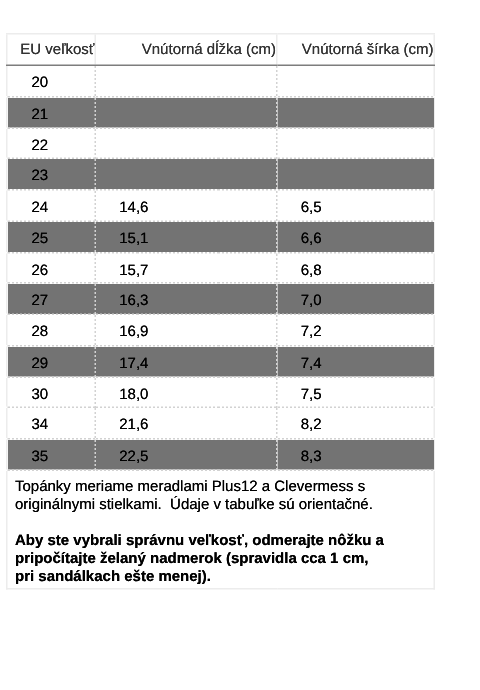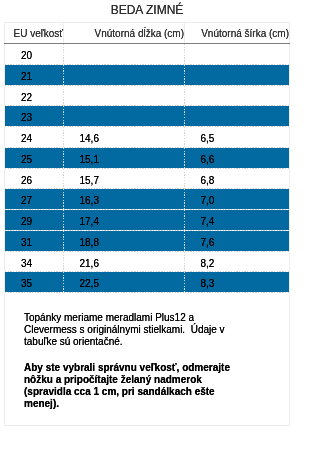--- a/index.html
+++ b/index.html
@@ -26,34 +26,33 @@
 
   .tbl tbody td{font-size:10px;color:#000000;text-shadow:0 0 0.3px #000;box-sizing:border-box;
        height:20.75px;line-height:15.75px;
        padding:4px 0 0 16px;text-align:left;vertical-align:middle;
        border-bottom:1px solid transparent;position:relative;
        background-clip:padding-box;}
   .tbl tbody td::after{content:"";position:absolute;left:0;right:0;bottom:-1px;height:1px;
        background:repeating-linear-gradient(to right,#d2d2d2 0 1.35px,rgba(255,255,255,0) 1.35px 2.7px);}
   .tbl tbody td.sep::before{content:"";position:absolute;left:-1px;top:0;bottom:-1px;width:1px;
        background:repeating-linear-gradient(to bottom,#d2d2d2 0 1.35px,rgba(255,255,255,0) 1.35px 2.7px);}
-  .tbl tbody tr.alt td{background:#0369a1;}
+  .tbl tbody tr.alt td{background:#737373;}
 
   .tbl td.notes::after{display:none;}
   .tbl td.notes{text-align:left;border-bottom:none;height:auto;
        padding:5px 30px 1px 5px;line-height:12px;font-size:10px;color:#000000;text-shadow:0 0 0.3px #000;}
-  .notes p{margin:14px;white-space:pre-wrap;}
+  .notes p{margin:0;white-space:pre-wrap;}
   .notes p + p{margin-top:12px;font-weight:bold;}
 </style>
 </head>
 <body>
 
 <div class="page">
 
-  <div class="title">BEDA ZIMNÉ</div>
 
   <table class="tbl">
     <colgroup>
         <col class="c1">
         <col class="c2">
         <col class="c3">
       </colgroup>
     <thead>
       <tr>
         <th>EU veľkosť</th>
@@ -95,29 +94,34 @@
         <tr>
           <td>26</td>
           <td class="sep">15,7</td>
           <td class="sep">6,8</td>
         </tr>
         <tr class="alt">
           <td>27</td>
           <td class="sep">16,3</td>
           <td class="sep">7,0</td>
         </tr>
+        <tr>
+          <td>28</td>
+          <td class="sep">16,9</td>
+          <td class="sep">7,2</td>
+        </tr>
         <tr class="alt">
           <td>29</td>
           <td class="sep">17,4</td>
           <td class="sep">7,4</td>
         </tr>
-        <tr class="alt">
-          <td>31</td>
-          <td class="sep">18,8</td>
-          <td class="sep">7,6</td>
+        <tr>
+          <td>30</td>
+          <td class="sep">18,0</td>
+          <td class="sep">7,5</td>
         </tr>
         <tr>
           <td>34</td>
           <td class="sep">21,6</td>
           <td class="sep">8,2</td>
         </tr>
         <tr class="alt">
           <td>35</td>
           <td class="sep">22,5</td>
           <td class="sep">8,3</td>

